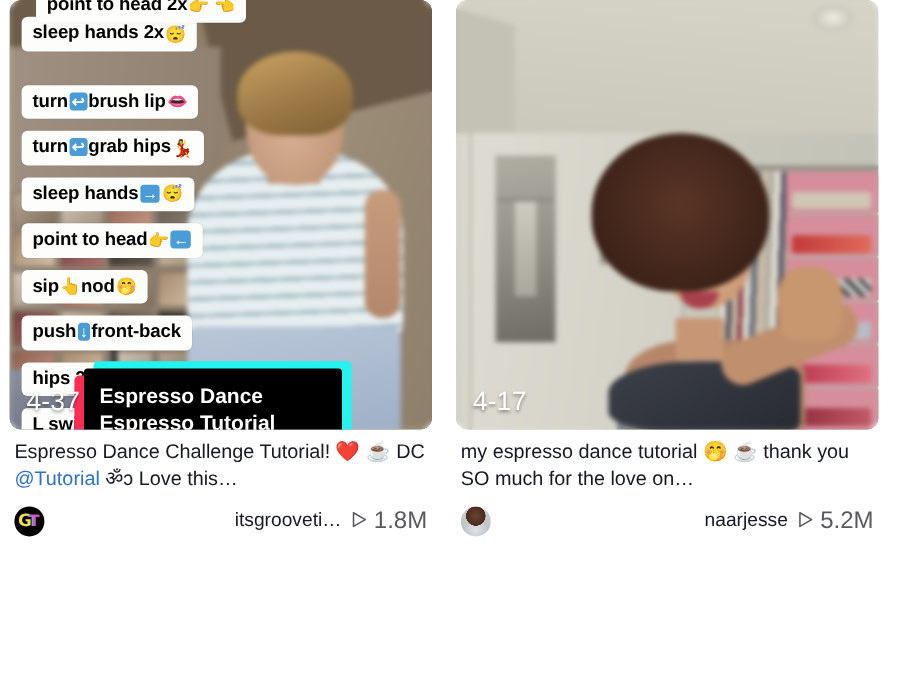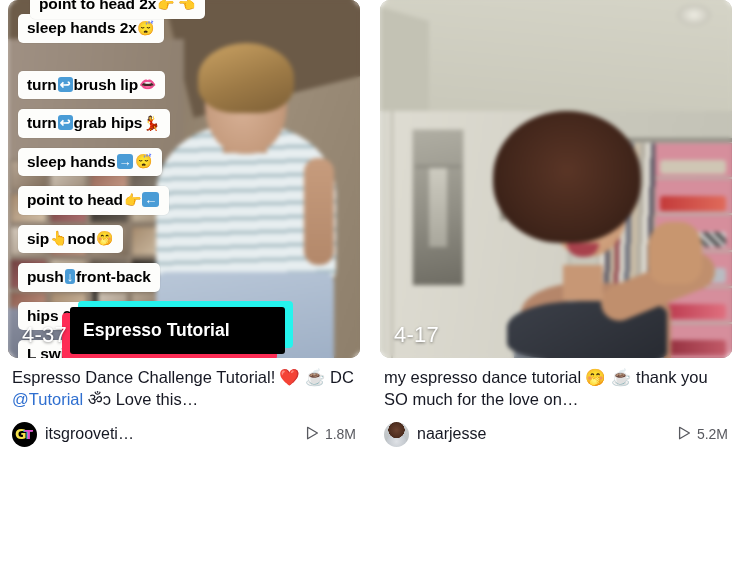--- a/index.html
+++ b/index.html
@@ -392,20 +392,21 @@
     word-break: break-word;
   }
   .caption .mention { color: #2f6fd0; }
   .caption .emo-heart { color: #fe2c55; }
 
   .footer {
     display: flex;
     align-items: center;
     margin-top: 11px;
     gap: 8px;
+    text-align: right;
   }
   .avatar {
     width: 25px; height: 25px;
     border-radius: 50%;
     flex: none;
     overflow: hidden;
     position: relative;
     background: #000;
   }
   
@@ -444,21 +445,21 @@
     overflow: hidden;
     text-overflow: ellipsis;
     flex: 1;
     min-width: 0;
   }
   .plays {
     display: flex;
     align-items: center;
     gap: 6px;
     color: #58595f;
-    font-size: 14px;
+    font-size: 20px;
     flex: none;
     padding-right: 2px;
   }
 </style>
 </head>
 <body>
 
 <div class="grid">
 
   <div class="card">
@@ -573,20 +574,21 @@
         <div class="sticker">
           <span>sleep hands 2x</span>
             <span class="emo">😴</span>
         </div>
       </div>
 
       <div class="title-card">
         <div class="shadow-cyan"></div>
         <div class="shadow-pink"></div>
         <div class="title-body">
+          <div>Espresso Dance</div>
           <div>Espresso Tutorial</div>
         </div>
       </div>
 
       <div class="date-badge">4-37</div>
     </div>
 
     <div class="meta">
       <div class="caption">
         <span>Espresso Dance Challenge Tutorial!</span>

